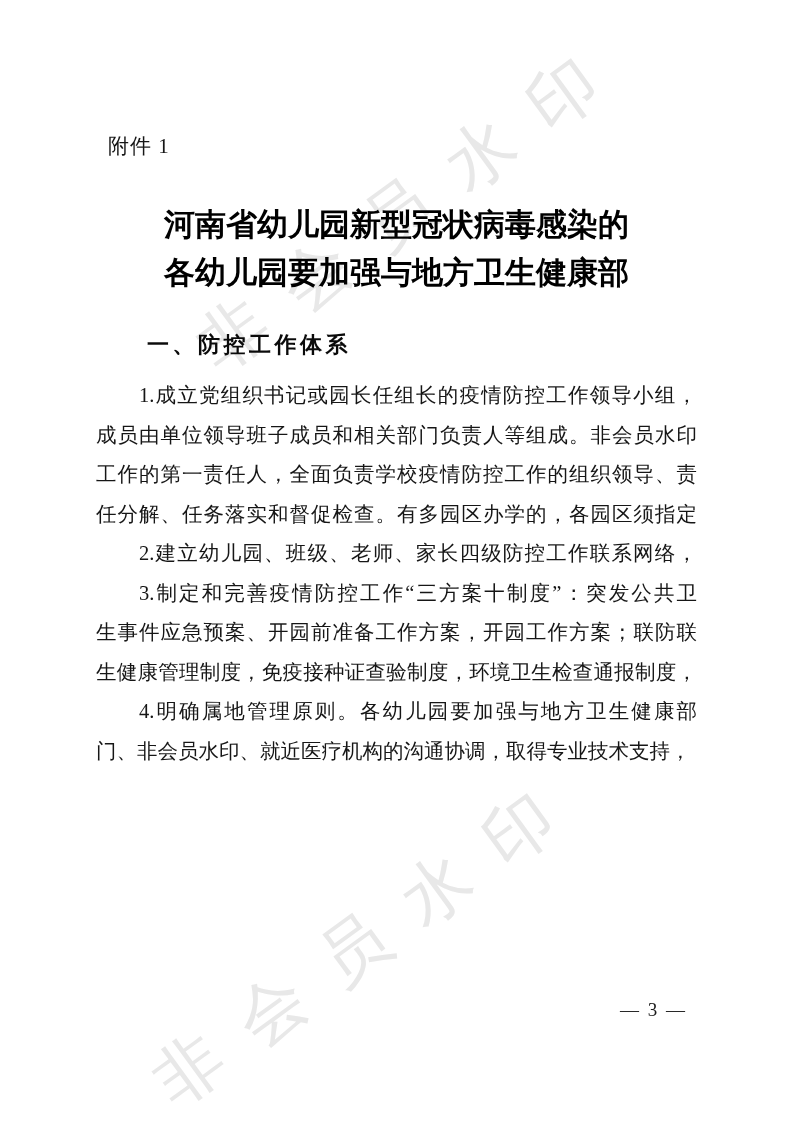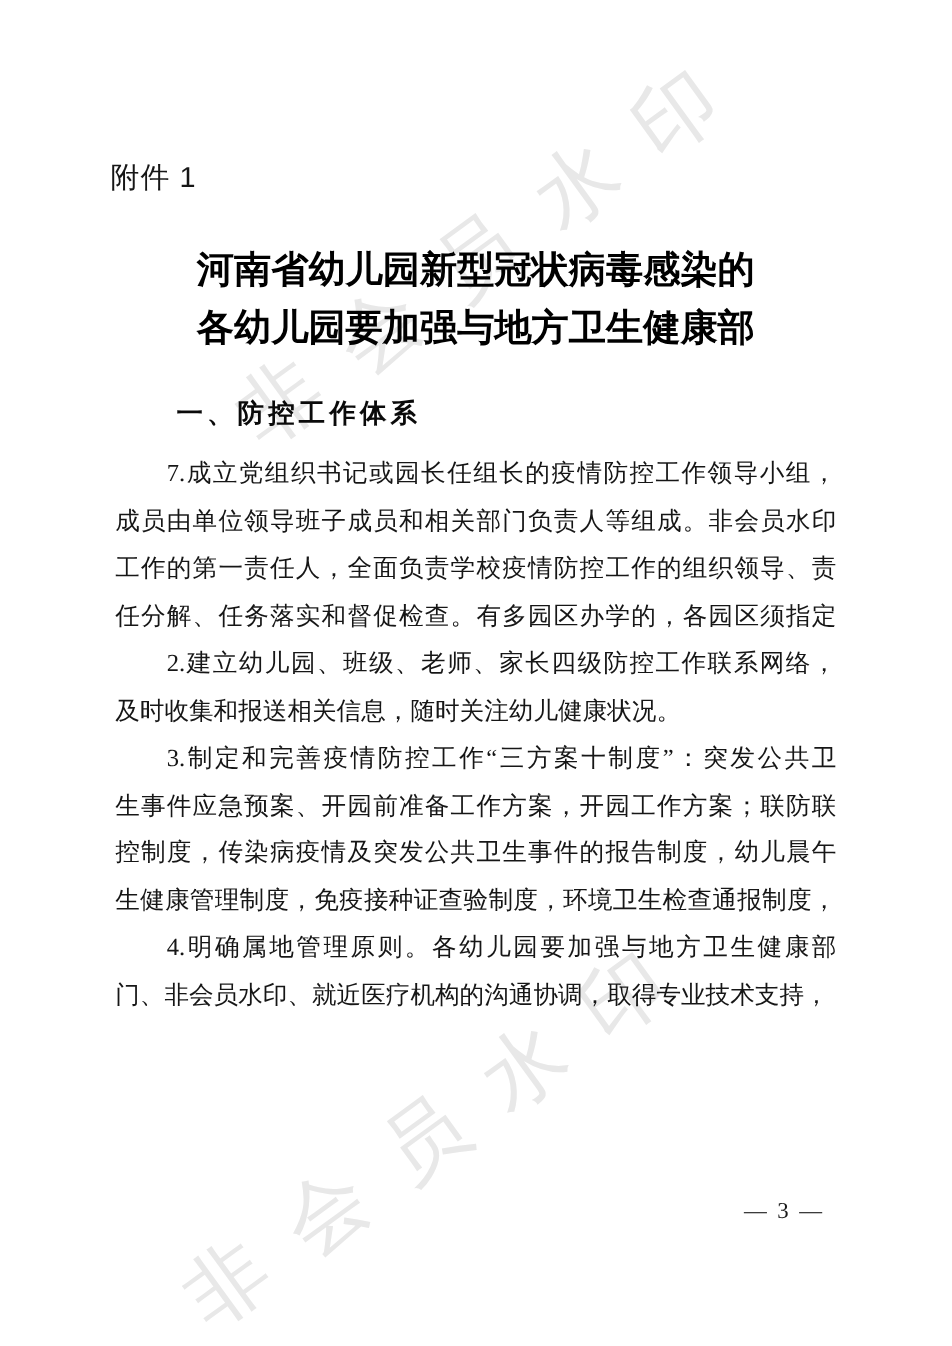--- a/index.html
+++ b/index.html
@@ -29,23 +29,23 @@
     transform: translate(-50%, -50%) rotate(-36deg);
     z-index: 0;
     user-select: none;
   }
   .wm1 { left: 412px; top: 205px; }
   .wm2 { left: 368px; top: 940px; }
   
   .content { position: absolute; inset: 0; z-index: 1; }
   .attachment {
     position: absolute;
-    left: 92px; top: 132px;
-    font-family: Liberation Sans, sans-serif;
-    font-size: 24px;
+    left: 108px; top: 132px;
+    font-family: Liberation Serif, serif;
+    font-size: 21px;
     letter-spacing: 1px;
   }
   .title {
     position: absolute;
     left: 96px; top: 201px; width: 601px;
     text-align: center;
     font-weight: bold;
     font-size: 31px;
     line-height: 48px;
     color: #000;
@@ -99,31 +99,29 @@
 
     <div class="title">
       <div>河南省幼儿园新型冠状病毒感染的</div>
       <div>各幼儿园要加强与地方卫生健康部</div>
     </div>
 
     <div class="heading">一、防控工作体系</div>
 
     <div class="body">
 
-      <div class="line first">7.成立党组织书记或园长任组长的疫情防控工作领导小组，</div>
+      <div class="line first">1.成立党组织书记或园长任组长的疫情防控工作领导小组，</div>
       <div class="line">成员由单位领导班子成员和相关部门负责人等组成。非会员水印</div>
       <div class="line">工作的第一责任人，全面负责学校疫情防控工作的组织领导、责</div>
       <div class="line">任分解、任务落实和督促检查。有多园区办学的，各园区须指定</div>
 
       <div class="line first">2.建立幼儿园、班级、老师、家长四级防控工作联系网络，</div>
-      <div class="line plast">及时收集和报送相关信息，随时关注幼儿健康状况。</div>
 
       <div class="line first">3.制定和完善疫情防控工作“三方案十制度”：突发公共卫</div>
       <div class="line">生事件应急预案、开园前准备工作方案，开园工作方案；联防联</div>
-      <div class="line">控制度，传染病疫情及突发公共卫生事件的报告制度，幼儿晨午</div>
       <div class="line">生健康管理制度，免疫接种证查验制度，环境卫生检查通报制度，</div>
 
       <div class="line first">4.明确属地管理原则。各幼儿园要加强与地方卫生健康部</div>
       <div class="line plast">门、非会员水印、就近医疗机构的沟通协调，取得专业技术支持，</div>
     </div>
 
     <div class="pagenum">— 3 —</div>
 
   </div>
 </div>

